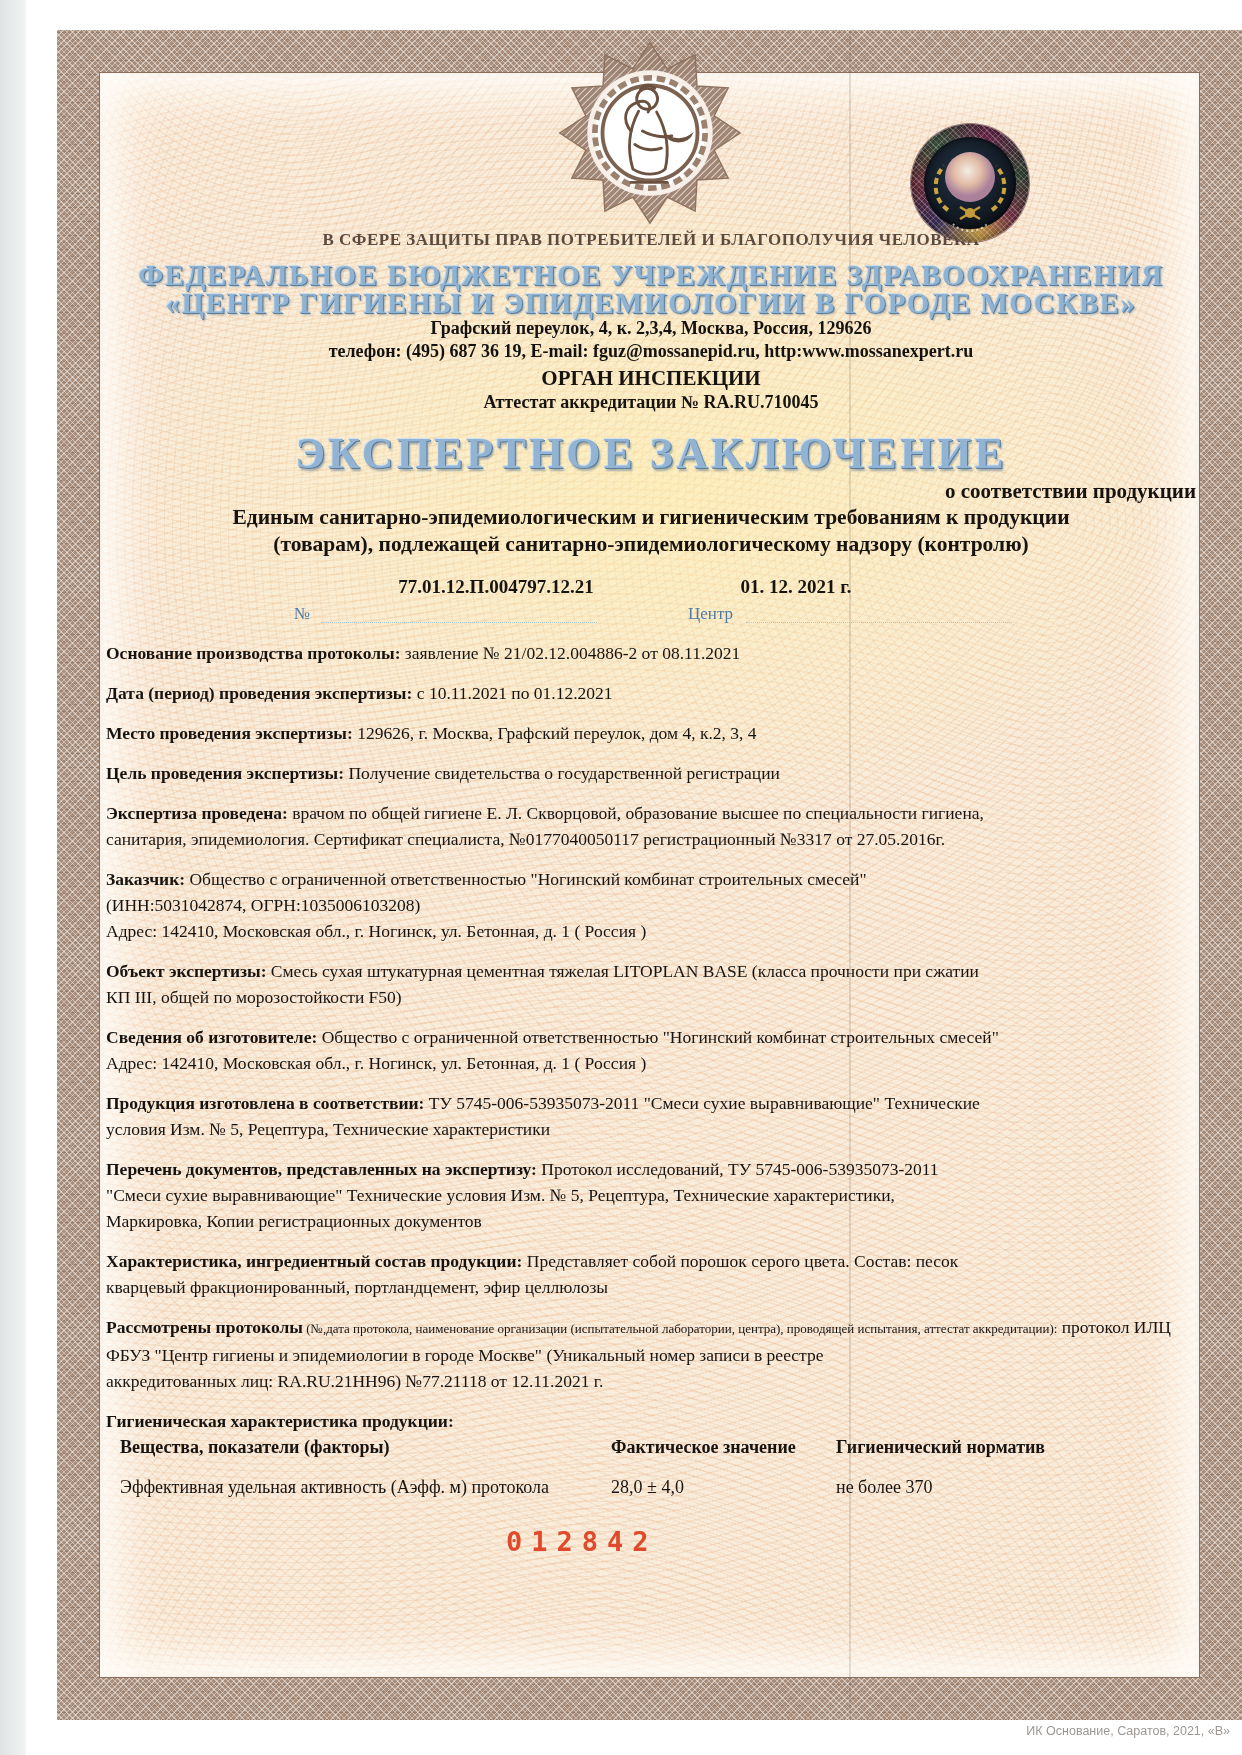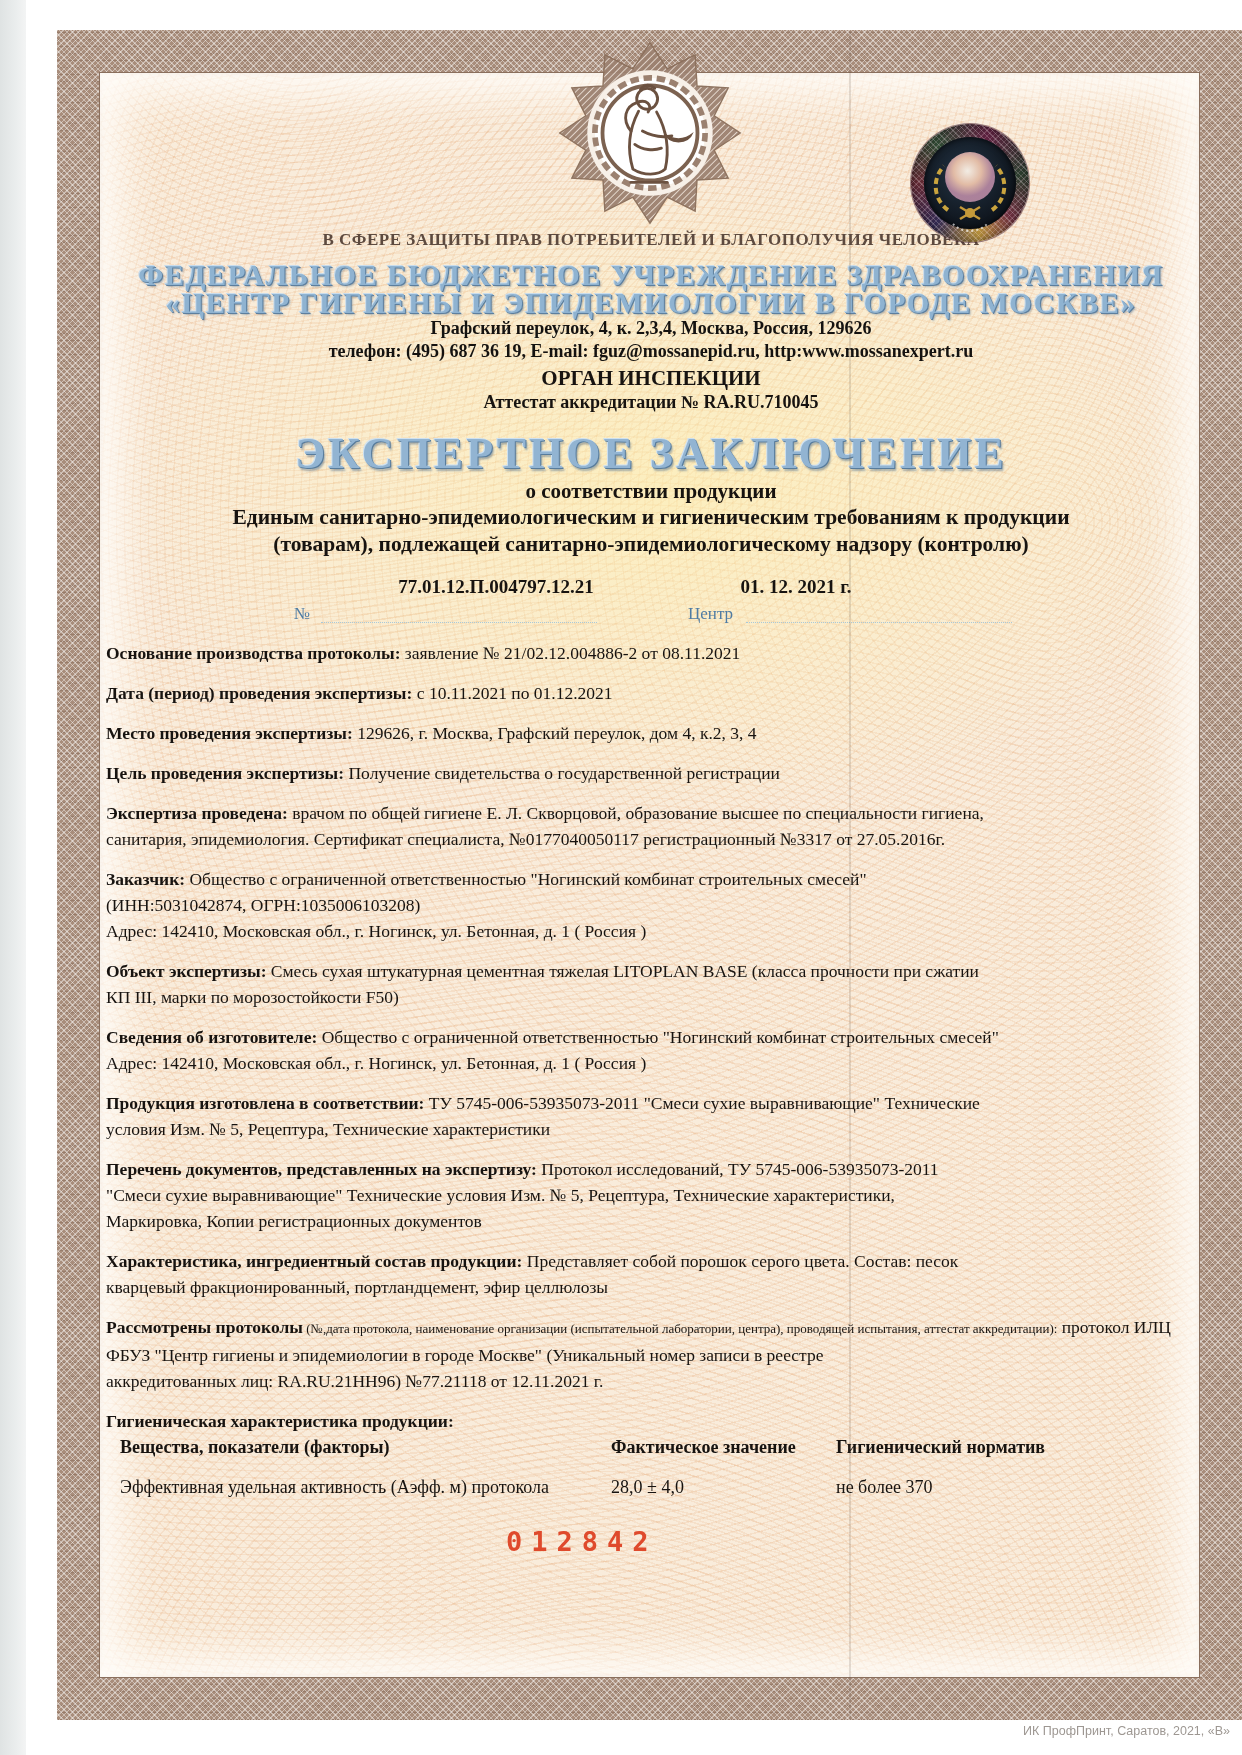--- a/index.html
+++ b/index.html
@@ -37,21 +37,21 @@
 
   .hdr{ text-align:center; }
   .svc{font-size:17px;font-weight:bold;color:#5d4a3f;line-height:22px;letter-spacing:.5px;}
   .org{font-size:29px;font-weight:bold;line-height:28px;letter-spacing:1.5px;color:#8fb3d1;
        text-shadow:1px 1px 0 #5d7f9e,-1px -1px 0 #c9dcec,2px 2px 2px rgba(80,110,140,.45);}
   .addr{font-size:18px;font-weight:bold;line-height:23px;color:#141210;}
   .insp{font-size:21px;font-weight:bold;line-height:26px;margin-top:2px;}
   .att{font-size:18px;font-weight:bold;line-height:23px;}
   .doc-title{font-size:44px;font-weight:bold;letter-spacing:3px;line-height:48px;margin-top:16px;
        color:#92b4d2;text-shadow:1px 1px 0 #587c9c,-1px -1px 0 #cfe1f0,2px 3px 2px rgba(80,110,140,.5);}
-  .subtitle{font-size:21px;font-weight:bold;line-height:26px;}
+  .subtitle{font-size:21px;font-weight:bold;line-height:26px;text-align:right;}
   .req{font-size:21.5px;font-weight:bold;line-height:27px;}
   .numrow{position:relative;height:26px;font-size:19px;font-weight:bold;margin-top:18px;}
   .numrow .num{position:absolute;left:230px;width:320px;text-align:center;}
   .numrow .dat{position:absolute;left:560px;width:260px;text-align:center;}
   .blanks{position:relative;height:30px;font-size:17px;color:#4e7ba3;}
   .blanks .lbl1{position:absolute;left:188px;top:2px;}
   .blanks .ln1{position:absolute;left:215px;top:20px;width:276px;border-bottom:1.5px dotted #a9c9d9;}
   .blanks .lbl2{position:absolute;left:582px;top:2px;}
   .blanks .ln2{position:absolute;left:640px;top:20px;width:266px;border-bottom:1.5px dotted #a9c9d9;}
 
@@ -170,21 +170,21 @@
         <span class="ln2"></span>
       </div>
 
       <div class="paras">
           <div class="para"><span class="plabel">Основание производства протоколы:</span><span> заявление №  21/02.12.004886-2  от  08.11.2021</span></div>
           <div class="para"><span class="plabel">Дата (период) проведения экспертизы:</span><span> с  10.11.2021 по 01.12.2021</span></div>
           <div class="para"><span class="plabel">Место проведения экспертизы:</span><span> 129626, г. Москва, Графский переулок, дом 4, к.2, 3, 4</span></div>
           <div class="para"><span class="plabel">Цель проведения экспертизы:</span><span> Получение свидетельства о государственной регистрации</span></div>
           <div class="para"><span class="plabel">Экспертиза проведена:</span><span> врачом по общей гигиене Е. Л. Скворцовой, образование высшее по специальности гигиена,</span><br><span>санитария, эпидемиология. Сертификат специалиста, №0177040050117 регистрационный №3317 от 27.05.2016г.</span></div>
           <div class="para"><span class="plabel">Заказчик:</span><span> Общество с ограниченной ответственностью "Ногинский комбинат строительных смесей"</span><br><span>(ИНН:5031042874, ОГРН:1035006103208)</span><br><span>Адрес: 142410, Московская обл., г. Ногинск, ул. Бетонная, д. 1 ( Россия )</span></div>
-          <div class="para"><span class="plabel">Объект экспертизы:</span><span> Смесь сухая штукатурная цементная тяжелая LITOPLAN BASE (класса прочности при сжатии</span><br><span>КП III, марки по морозостойкости F50)</span></div>
+          <div class="para"><span class="plabel">Объект экспертизы:</span><span> Смесь сухая штукатурная цементная тяжелая LITOPLAN BASE (класса прочности при сжатии</span><br><span>КП III, общей по морозостойкости F50)</span></div>
           <div class="para"><span class="plabel">Сведения об изготовителе:</span><span> Общество с ограниченной ответственностью "Ногинский комбинат строительных смесей"</span><br><span>Адрес: 142410, Московская обл., г. Ногинск, ул. Бетонная, д. 1 ( Россия )</span></div>
           <div class="para"><span class="plabel">Продукция изготовлена в соответствии:</span><span> ТУ 5745-006-53935073-2011 "Смеси сухие выравнивающие" Технические</span><br><span>условия Изм. № 5, Рецептура, Технические характеристики</span></div>
           <div class="para"><span class="plabel">Перечень документов, представленных на экспертизу:</span><span> Протокол исследований, ТУ 5745-006-53935073-2011</span><br><span>"Смеси сухие выравнивающие" Технические условия Изм. № 5, Рецептура, Технические характеристики,</span><br><span>Маркировка, Копии регистрационных документов</span></div>
           <div class="para"><span class="plabel">Характеристика, ингредиентный состав продукции:</span><span> Представляет собой порошок серого цвета. Состав: песок</span><br><span>кварцевый фракционированный, портландцемент, эфир целлюлозы</span></div>
           <div class="para"><span class="plabel">Рассмотрены протоколы</span><span class="psmall"> (№,дата протокола, наименование организации (испытательной лаборатории, центра), проводящей испытания, аттестат аккредитации):</span><span> протокол ИЛЦ ФБУЗ "Центр гигиены и эпидемиологии в городе Москве" (Уникальный номер записи в реестре</span><br><span>аккредитованных лиц: RA.RU.21НН96) №77.21118 от 12.11.2021 г.</span></div>
         </div>
 
       <div class="hyg-heading">Гигиеническая характеристика продукции:</div>
       <div class="hyg-grid">
           <div class="hcell cell-ind">Вещества, показатели (факторы)</div>
@@ -193,13 +193,13 @@
           <div class="cell-ind">Эффективная удельная активность (Аэфф. м) протокола</div>
           <div class="">28,0 ± 4,0</div>
           <div class="">не более 370</div>
         </div>
 
       <div class="stamp">012842</div>
     </div>
   </div>
 </div>
 
-<div class="print-info">ИК ПрофПринт, Саратов, 2021, «В»</div>
+<div class="print-info">ИК Основание, Саратов, 2021, «В»</div>
 
 </body></html>

